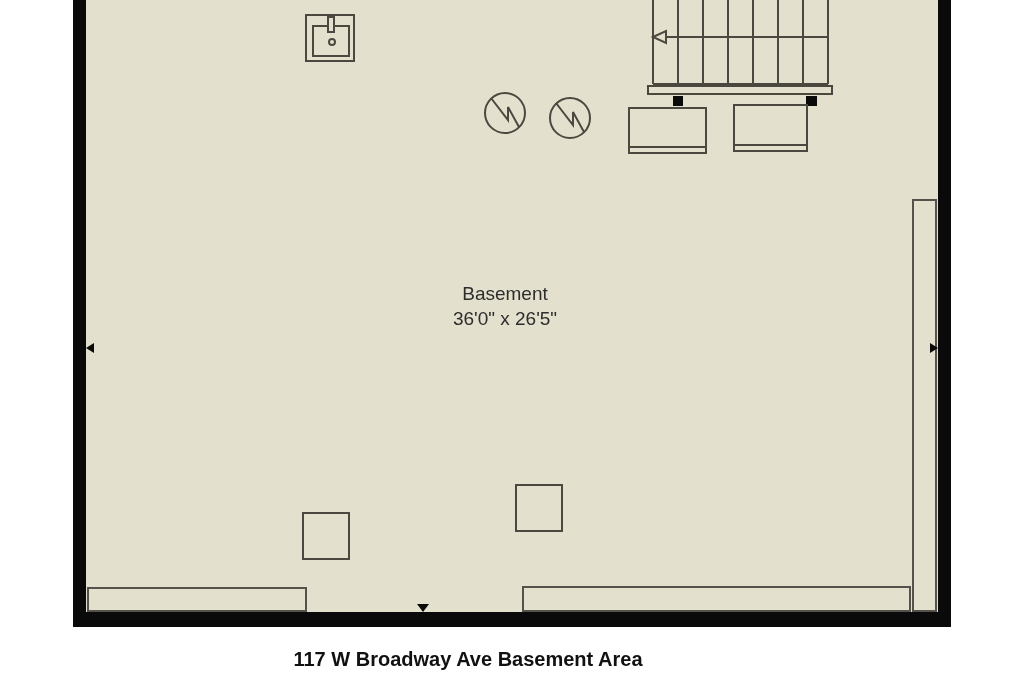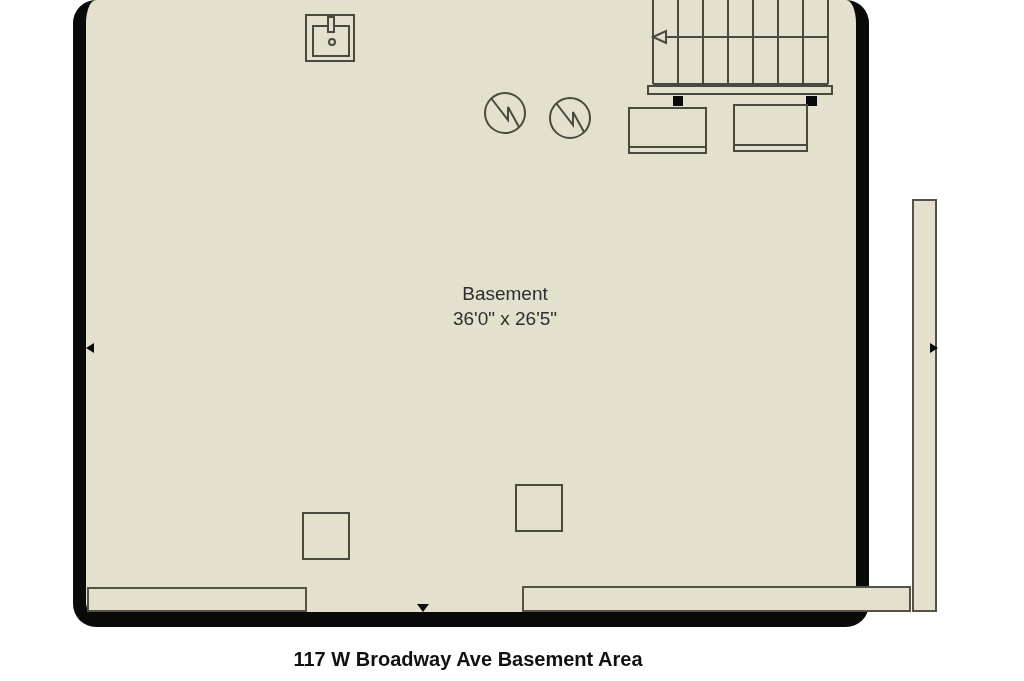--- a/index.html
+++ b/index.html
@@ -12,27 +12,26 @@
     --caption-text:#111111;
   }
   html,body{margin:0;padding:0;}
   body{
     width:1024px;height:681px;position:relative;overflow:hidden;
     background:var(--background);
     font-family:"Liberation Sans", sans-serif;
   }
   
   .plan{
-    position:absolute;left:73px;top:0;width:796px;height:627px;
+    position:absolute;left:73px;top:0;width:878px;height:627px;
     box-sizing:border-box;
     border-left:13px solid var(--wall);
     border-right:13px solid var(--wall);
     border-bottom:15px solid var(--wall);
     background:var(--floor);
-    border-radius:23px;
   }
   .plan *{box-sizing:border-box;}
   .abs{position:absolute;}
   
   .sink{left:219px;top:14px;width:50px;height:48px;border:2px solid var(--fixture-line);}
   .sink-basin{position:absolute;left:5px;top:9px;width:38px;height:32px;border:2px solid var(--fixture-line);}
   .sink-faucet{position:absolute;left:20px;top:0px;width:8px;height:17px;border:2px solid var(--fixture-line);background:var(--floor);}
   .sink-drain{position:absolute;left:21px;top:22px;width:8px;height:8px;border:2px solid var(--fixture-line);border-radius:50%;}
   
   .stairs{left:558px;top:0;width:196px;height:96px;}

